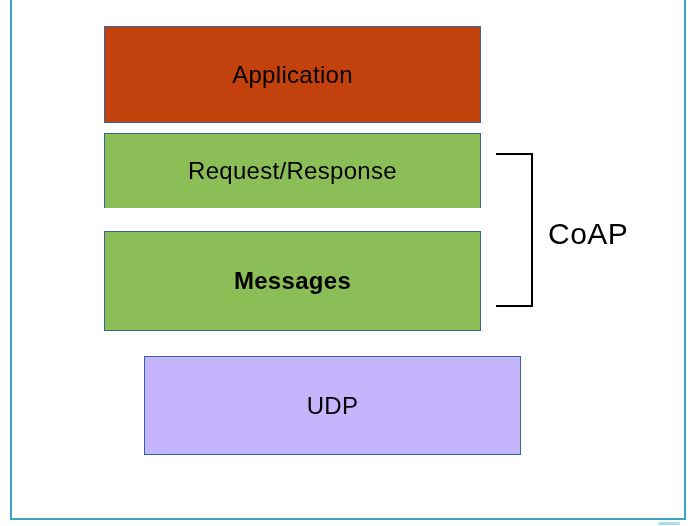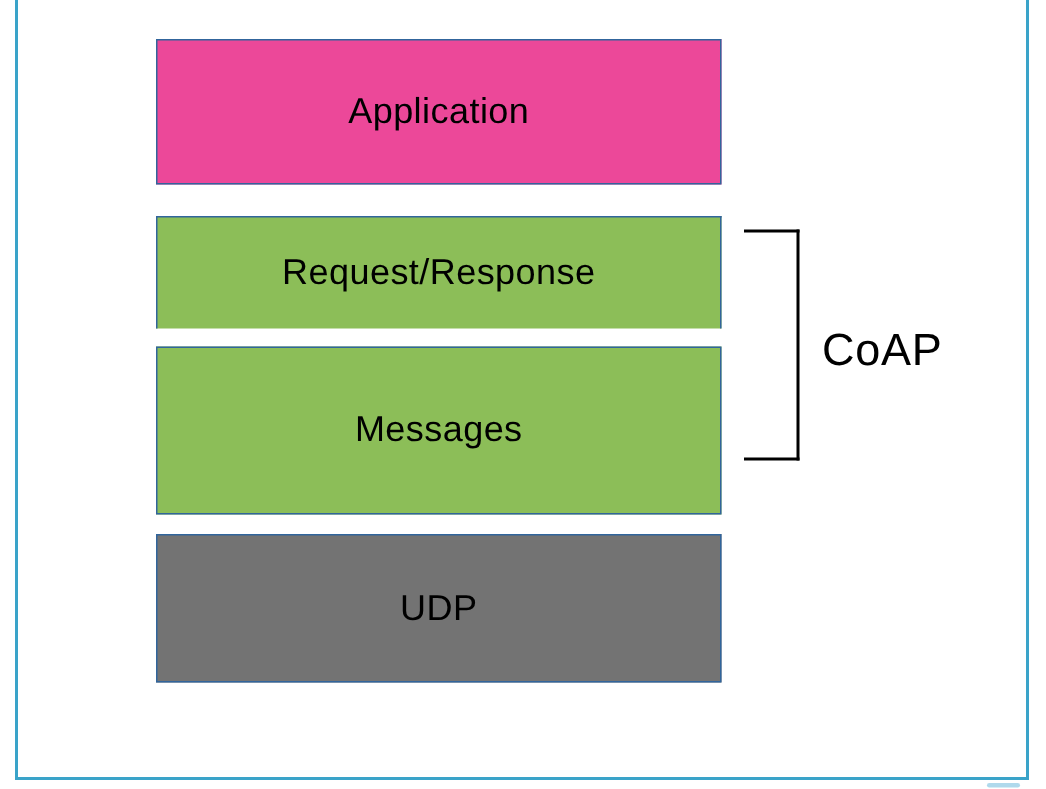--- a/index.html
+++ b/index.html
@@ -33,22 +33,22 @@
     border: 1.5px solid #31659c;
     box-sizing: border-box;
     display: flex;
     align-items: center;
     justify-content: center;
     font-size: 24px;
     color: #000000;
     letter-spacing: 0.3px;
   }
   .layer-application { top: 26px;  height: 97px; }
-  .layer-request     { top: 144px; height: 75px; border-bottom: none; justify-content: center; }
-  .layer-messages    { top: 231px; height: 112px; border-top: 1.5px solid #31659c; }
+  .layer-request     { top: 133px; height: 75px; border-bottom: none; justify-content: center; }
+  .layer-messages    { top: 231px; height: 100px; border-top: 1.5px solid #31659c; font-weight: bold; }
   .layer-udp         { top: 356px; height: 99px; }
 
   
   .bracket {
     position: absolute;
     left: 496px;
     top: 153px;
     width: 37px;
     height: 154px;
     border-top: 2px solid #000000;
@@ -75,33 +75,33 @@
     background: rgba(110, 185, 220, 0.55);
   }
 </style>
 </head>
 <body>
 
 <div class="canvas">
 
   <div class="frame"></div>
 
-  <div class="layer layer-application" style="background-color: #ec4899;">
+  <div class="layer layer-application" style="background-color: #c2410c;">
     <span>Application</span>
   </div>
 
   <div class="layer layer-request" style="background-color: rgb(140, 190, 88);">
     <span>Request/Response</span>
   </div>
 
   <div class="layer layer-messages" style="background-color: rgb(140, 190, 88);">
     <span>Messages</span>
   </div>
 
-  <div class="layer layer-udp" style="background-color: #737373;">
+  <div class="layer layer-udp" style="background-color: #c4b5fd; margin-left: 40px;">
     <span>UDP</span>
   </div>
 
   <div class="bracket"></div>
 
   <div class="bracket-label">CoAP</div>
 
   <div class="corner-artifact"></div>
 
 </div>

